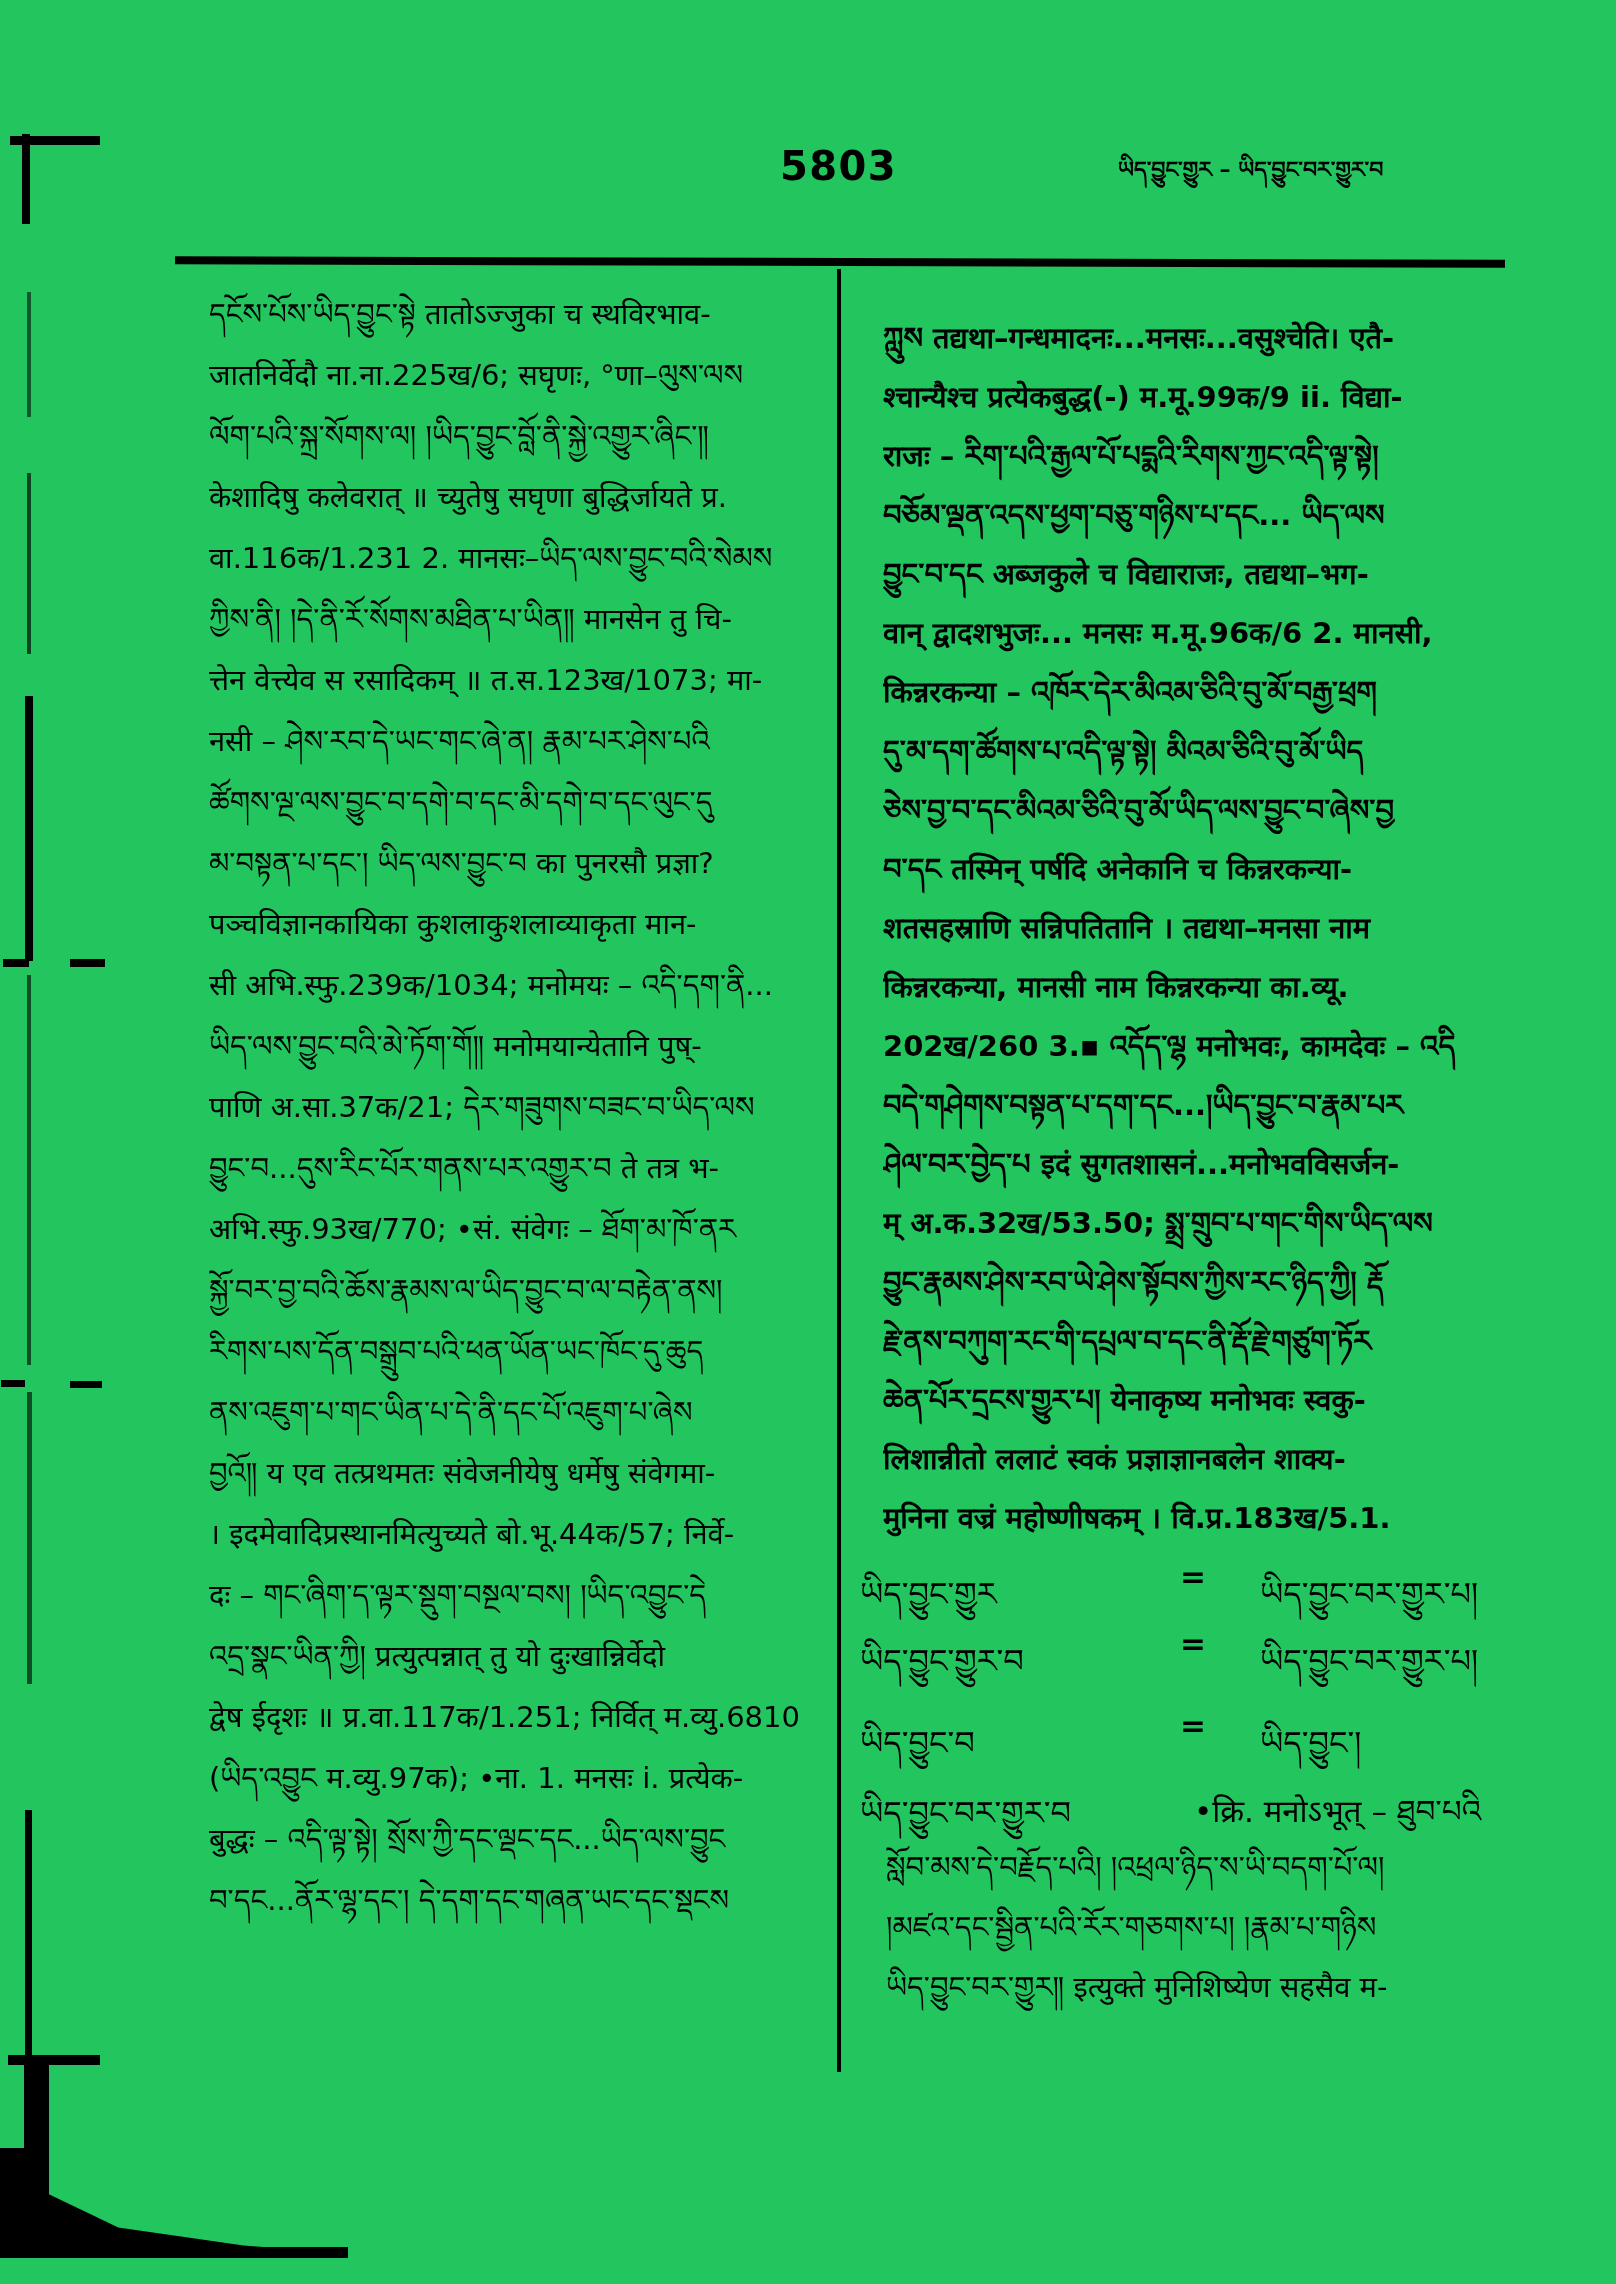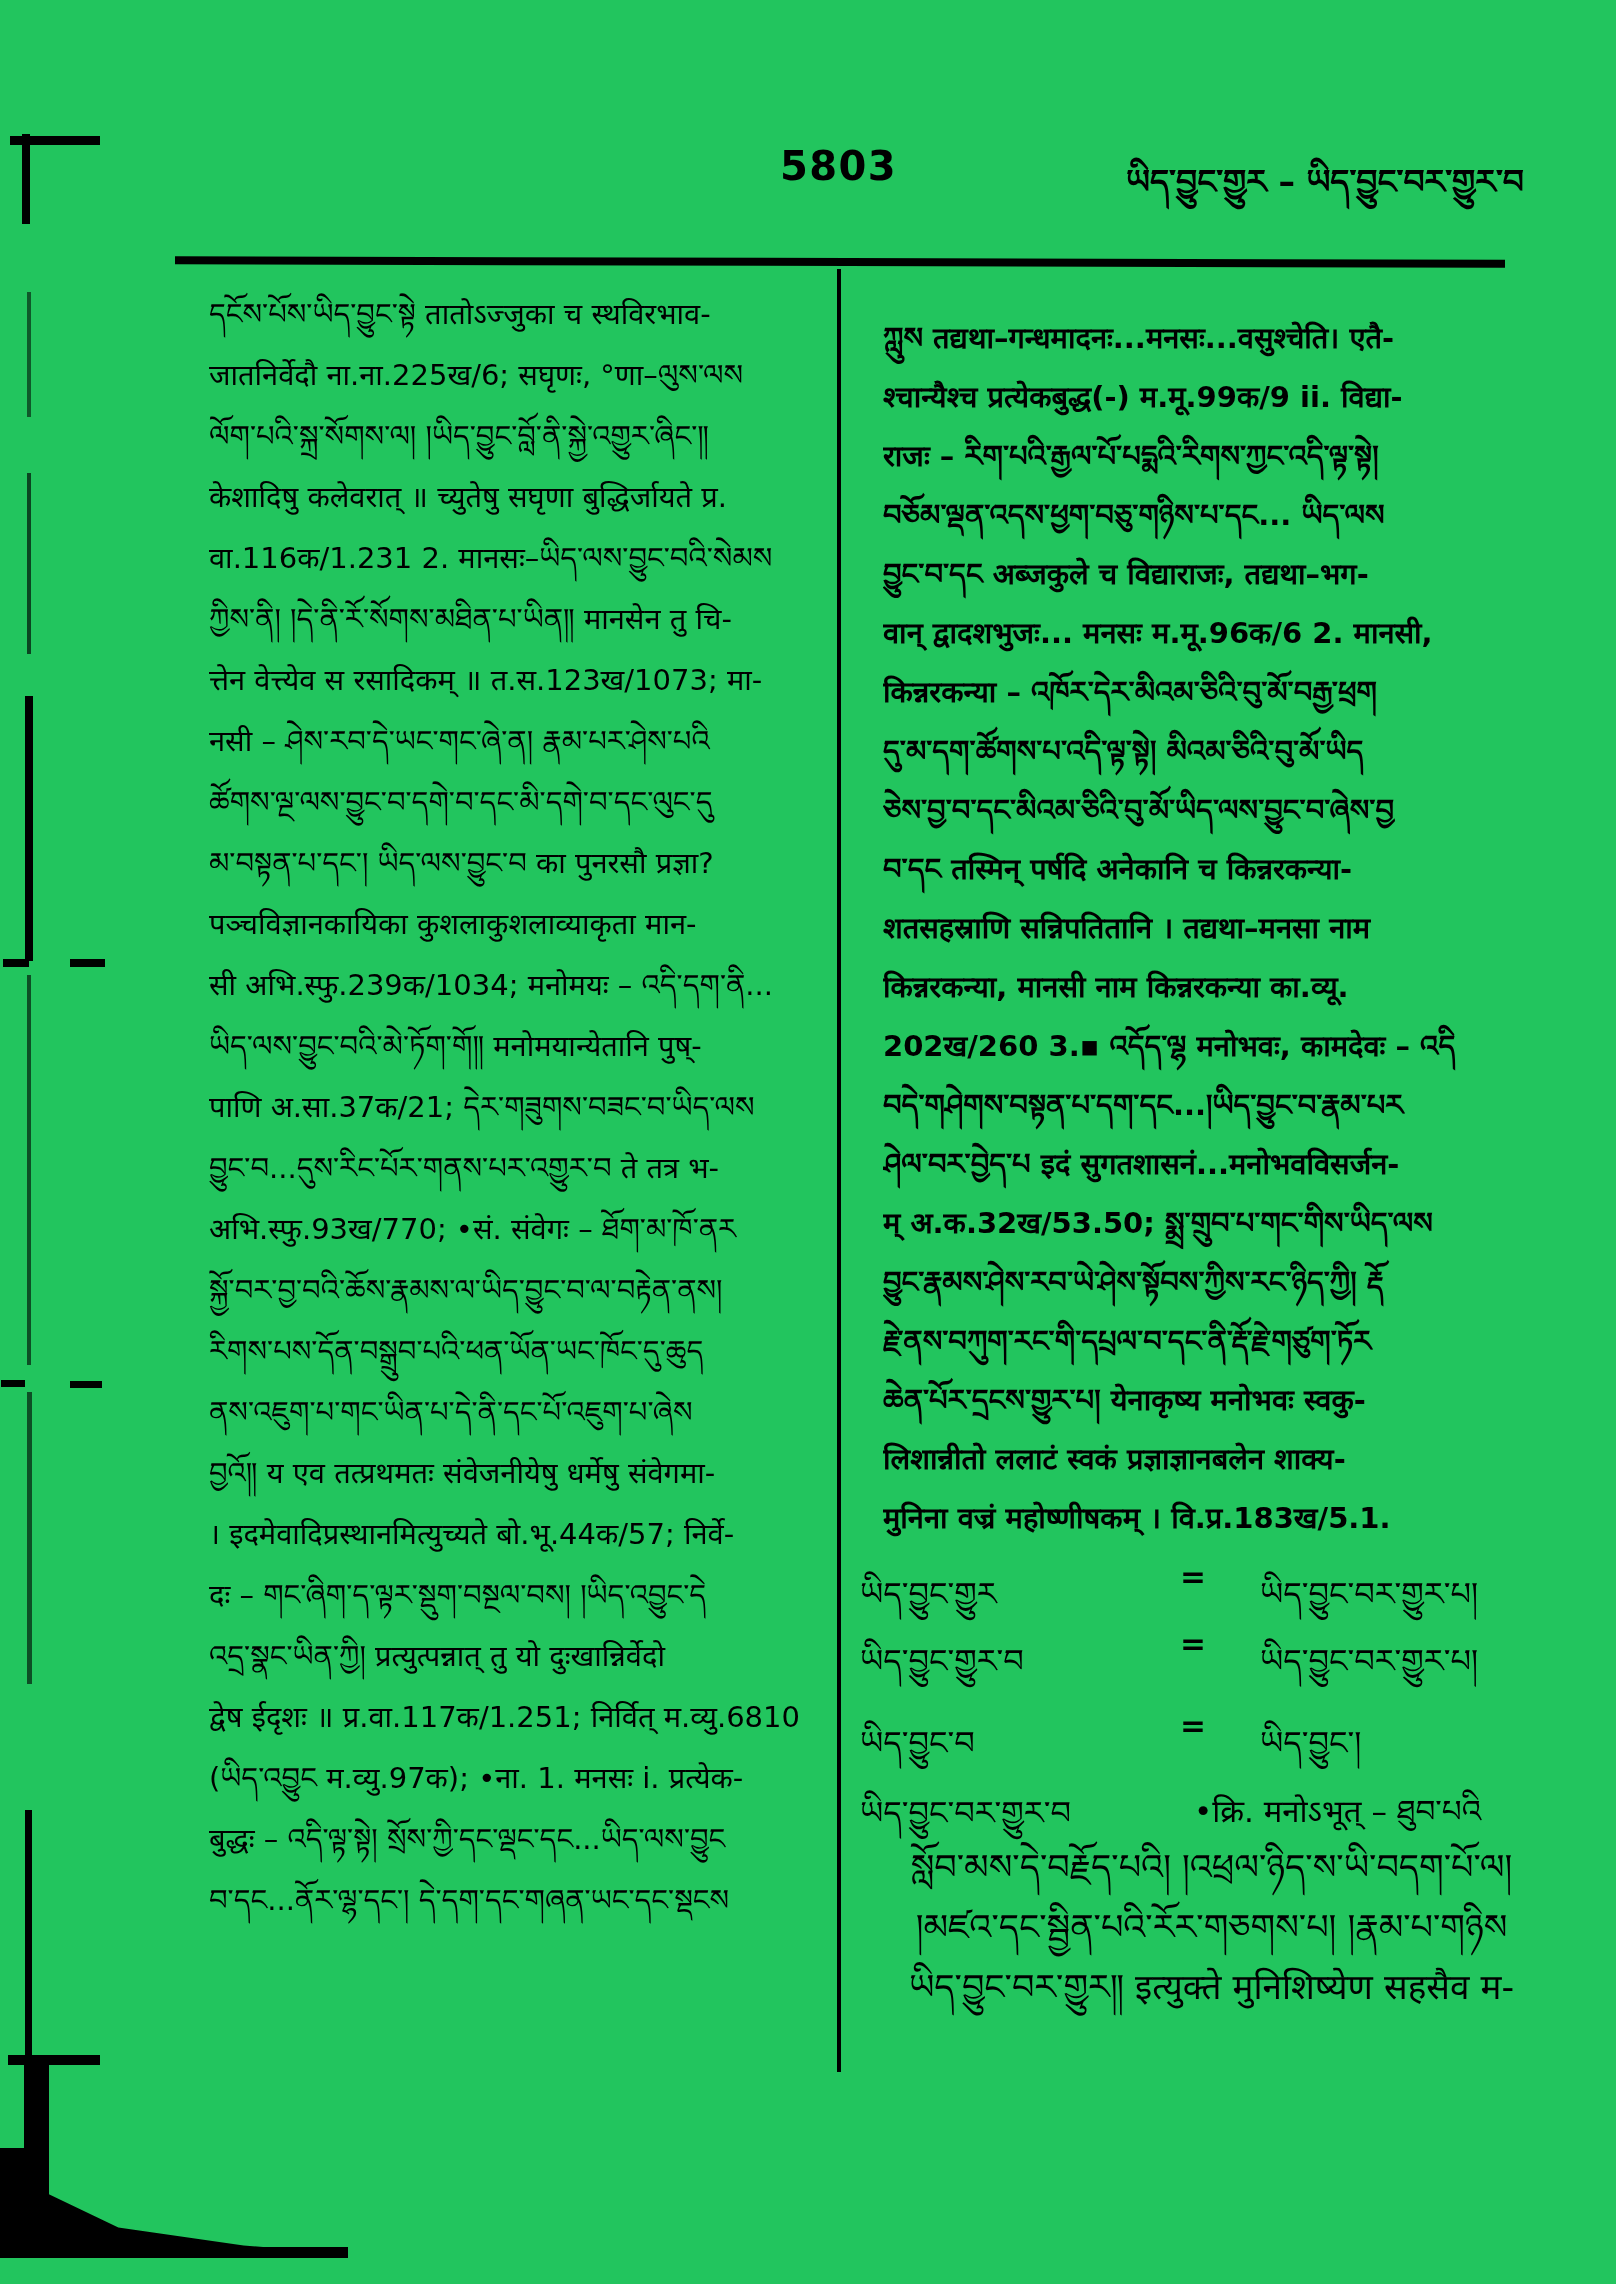--- a/index.html
+++ b/index.html
@@ -14,22 +14,22 @@
     height:2284px;
     background:#22c55e;
     overflow:hidden;
   }
   
   .page-number{
     position:absolute; left:780px; top:143px;
     font-size:40px; letter-spacing:1.4px; font-weight:600;
   }
   .header-range{
-    position:absolute; left:1078px; top:145px; width:446px;
-    font-size:33px; white-space:nowrap; overflow:hidden; font-weight:600;text-align:right;
+    position:absolute; left:1118px; top:145px; width:446px;
+    font-size:22px; white-space:nowrap; overflow:hidden; font-weight:600;
   }
   .header-rule{
     position:absolute; left:175px; top:258px; width:1330px; height:8.4px;
     background:#000; transform:rotate(0.15deg);
   }
   .column-divider{
     position:absolute; left:837px; top:269px; width:3.5px; height:1803px;
     background:#000;
   }
   
@@ -44,22 +44,22 @@
   .equiv{ position:absolute; left:860px; width:661px; }
   .eq-term{ display:inline-block; width:320px; font-size:32px; vertical-align:top;
             white-space:nowrap; overflow:hidden; }
   .eq-sign{ display:inline-block; width:80px; font-size:31px; font-weight:700; vertical-align:top; }
   .eq-val{ display:inline-block; width:258px; font-size:32px; vertical-align:top;
            white-space:nowrap; overflow:hidden; }
   
   .entry-head{ display:inline-block; width:334px; font-size:32px; vertical-align:top;
                white-space:nowrap; overflow:hidden; }
   .entry-gloss{ display:inline-block; font-size:31px; vertical-align:top; white-space:nowrap; }
-  .entry-line{ position:absolute; left:38px; width:627px; font-size:35px;
-               white-space:nowrap; overflow:hidden; height:60px; line-height:60px;text-align:center; }
+  .entry-line{ position:absolute; left:26px; width:627px; font-size:29px;
+               white-space:nowrap; overflow:hidden; height:60px; line-height:60px; }
   
   .artifact{ position:absolute; background:#000; }
   .corner-blob{
     position:absolute; left:0; top:2148px; width:348px; height:106px;
     background:#000;
     clip-path:polygon(0 0, 9% 0, 13% 42%, 34% 75%, 70% 92%, 100% 100%, 0 100%);
   }
 </style>
 </head>
 <body>

